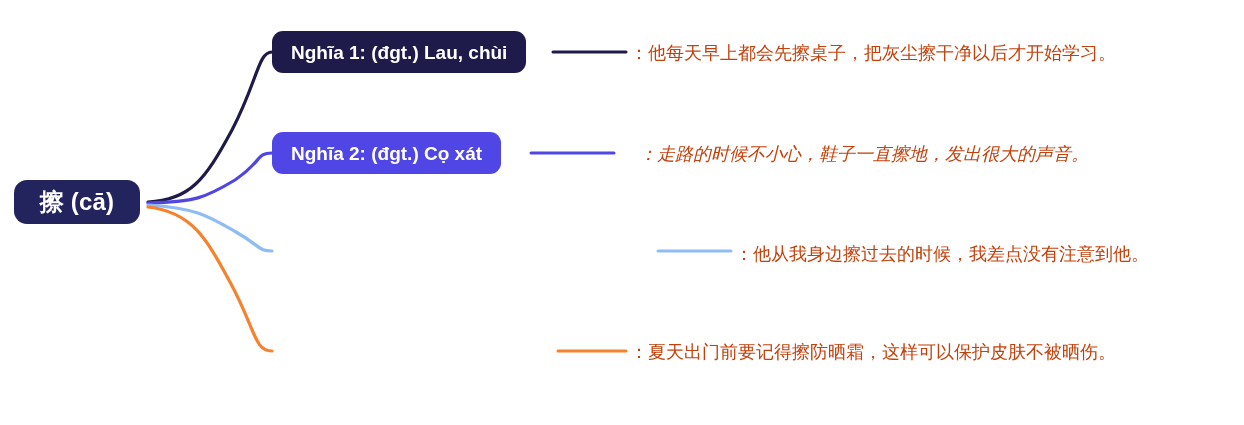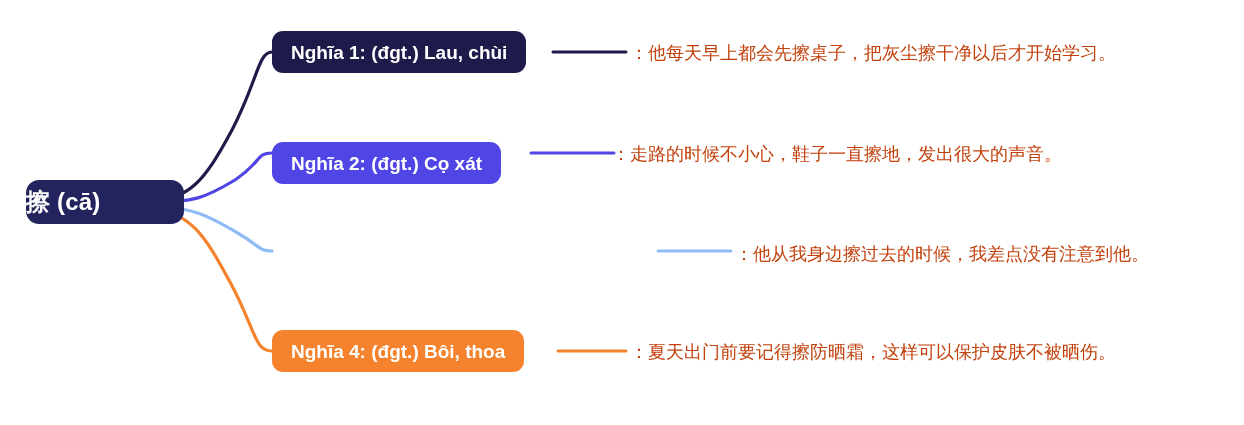--- a/index.html
+++ b/index.html
@@ -26,29 +26,29 @@
     left: 0;
     top: 0;
     width: 1244px;
     height: 425px;
     pointer-events: none;
   }
 
   
   .root-node {
     position: absolute;
-    left: 26px;
+    left: 14px;
     top: 180px;
-    width: 158px;
+    width: 126px;
     height: 44px;
     border-radius: 13px;
     background: #23235e;
     display: flex;
     align-items: center;
-    justify-content: flex-start;
+    justify-content: center;
     box-sizing: border-box;
     z-index: 5;
   }
   .root-label {
     color: #ffffff;
     font-size: 24px;
     font-weight: bold;
     letter-spacing: 0.2px;
     white-space: nowrap;
     line-height: 1;
@@ -67,42 +67,42 @@
   }
   .branch-label {
     color: #ffffff;
     font-size: 19px;
     font-weight: bold;
     white-space: nowrap;
     line-height: 1;
   }
 
   .node-1 { left: 272px; top: 31px;  background: #1e1b4b; }
-  .node-2 { left: 272px; top: 132px; background: #4f46e5; margin-top: 10px; }
+  .node-2 { left: 272px; top: 132px; background: #4f46e5; }
   .node-3 { left: 272px; top: 230px; background: #8fbcf5; }
   .node-4 { left: 272px; top: 330px; background: #f5822c; }
 
   .node-1 .branch-label,
   .node-2 .branch-label,
   .node-4 .branch-label { color: #ffffff; }
   .node-3 .branch-label { color: #ffffff; }
 
   
   .example-text {
     position: absolute;
     color: #c2410c;
     font-size: 18px;
     font-weight: normal;
     white-space: nowrap;
     line-height: 1;
     z-index: 4;
     font-family: "DejaVu Sans", "Liberation Sans", sans-serif;
   }
   .ex-1 { left: 630px; top: 44px; }
-  .ex-2 { left: 612px; top: 145px; }
+  .ex-2 { left: 639px; top: 145px; font-style: italic; }
   .ex-3 { left: 735px; top: 245px; }
   .ex-4 { left: 630px; top: 343px; text-align: center; }
 </style>
 </head>
 <body>
 
 <div id="canvas">
 
   <svg id="edges" viewBox="0 0 1244 425" xmlns="http://www.w3.org/2000/svg">
 
@@ -126,18 +126,15 @@
   </div>
   <div class="example-text ex-1">：他每天早上都会先擦桌子，把灰尘擦干净以后才开始学习。</div>
 
   <div class="branch-node node-2">
     <span class="branch-label">Nghĩa 2: (đgt.) Cọ xát</span>
   </div>
   <div class="example-text ex-2">：走路的时候不小心，鞋子一直擦地，发出很大的声音。</div>
 
   <div class="example-text ex-3">：他从我身边擦过去的时候，我差点没有注意到他。</div>
 
-  <div class="branch-node node-4">
-    <span class="branch-label">Nghĩa 4: (đgt.) Bôi, thoa</span>
-  </div>
   <div class="example-text ex-4">：夏天出门前要记得擦防晒霜，这样可以保护皮肤不被晒伤。</div>
 
 </div>
 
 </body></html>

